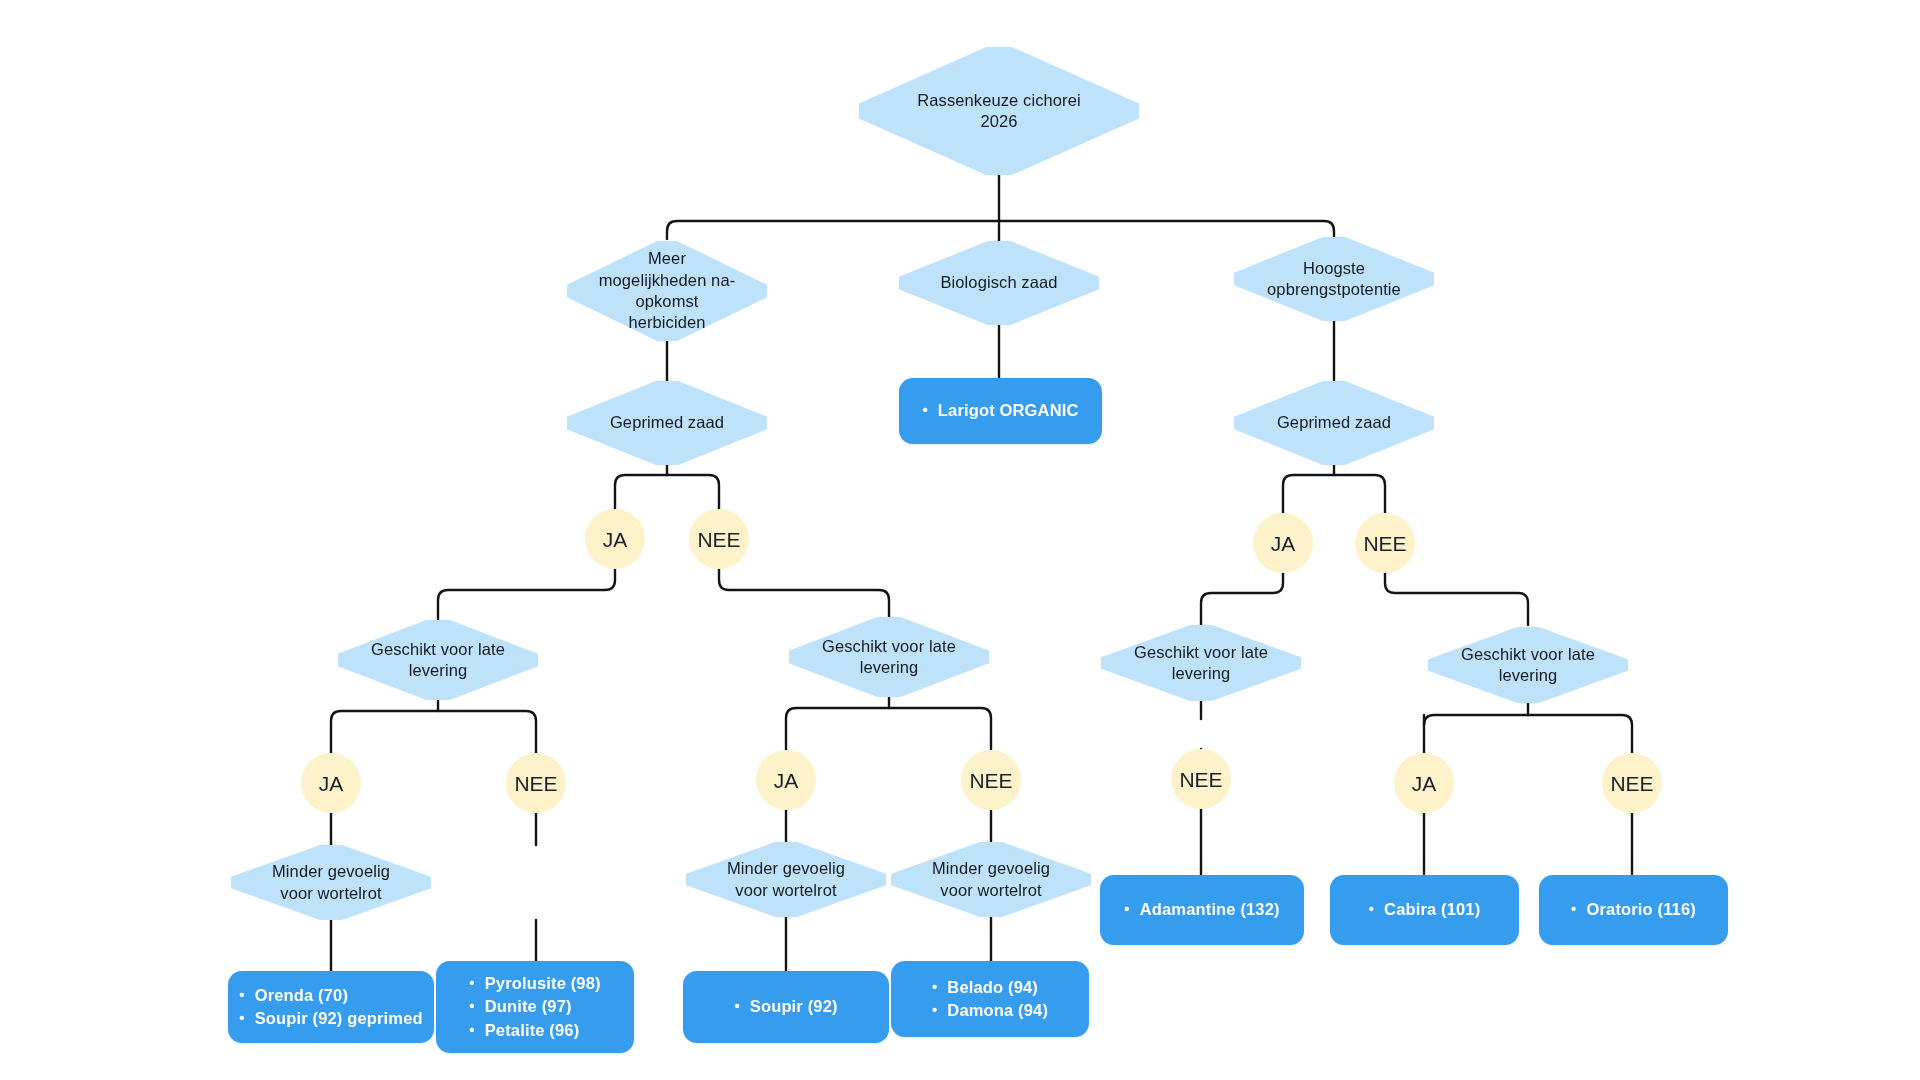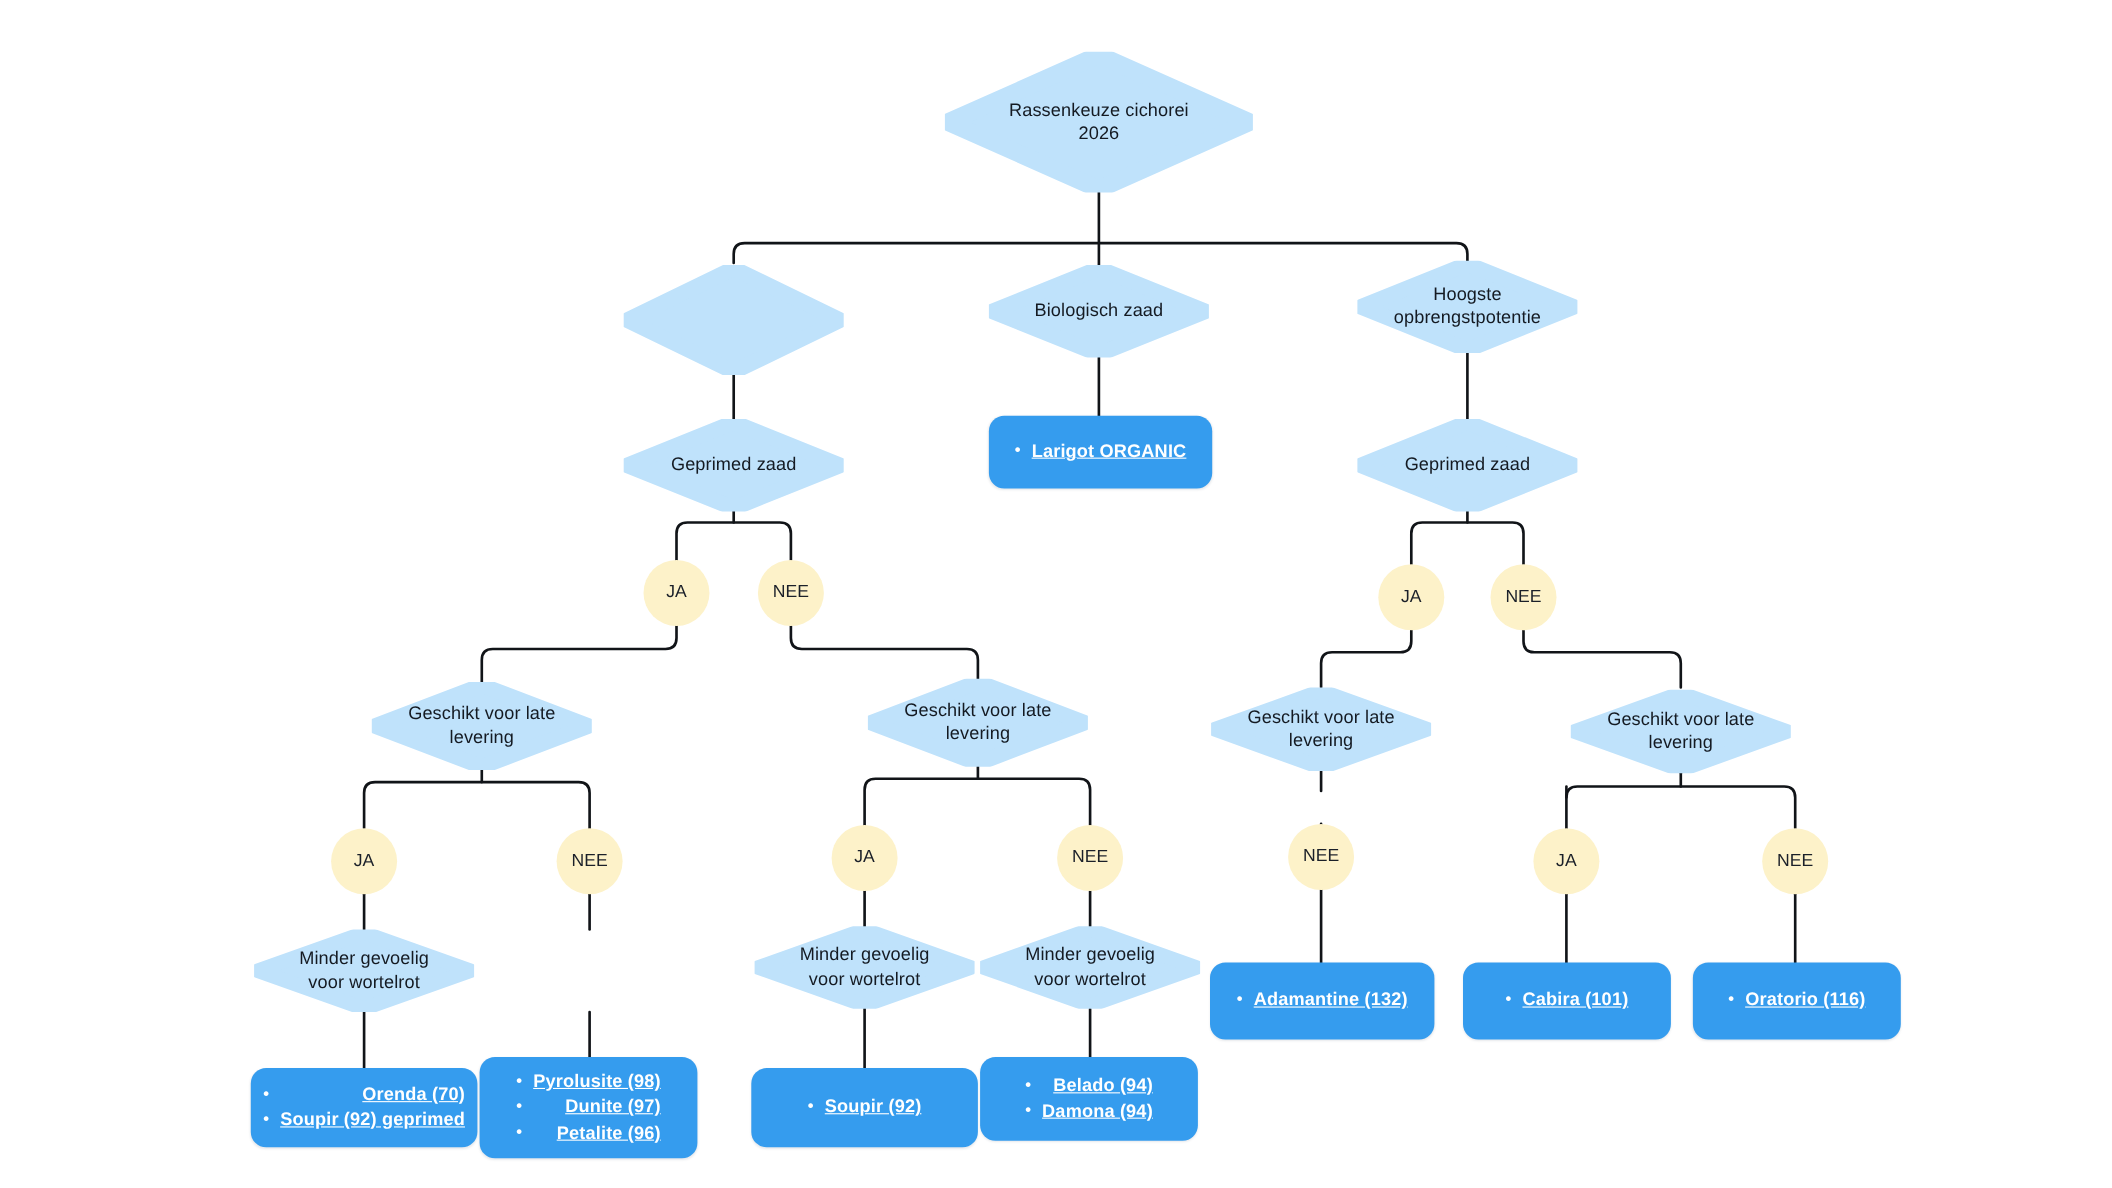--- a/index.html
+++ b/index.html
@@ -11,32 +11,32 @@
   .node{position:absolute;box-sizing:border-box;display:flex;align-items:center;
         justify-content:center;text-align:center;}
 
   
   .diamond{color:#12171f;align-items:center;}
   .diamond .dshape{position:absolute;left:0;top:0;width:100%;height:100%;}
   .diamond .dlabel{position:relative;z-index:2;line-height:1.30;font-size:16.5px;
                    color:#141a22;letter-spacing:.1px;padding:0 6px;white-space:pre-line;}
 
   
-  .pill{border-radius:50%;background:#fdf2c9;color:#1b2029;font-size:16px;
+  .pill{border-radius:50%;background:#fdf2c9;color:#1b2029;font-size:21px;
         line-height:1;z-index:3;}
 
   
   .result{background:#359cee;border-radius:14px;color:#ffffff;z-index:3;
           display:flex;align-items:center;justify-content:center;
           box-shadow:0 1px 2px rgba(20,40,70,.10);}
   .result ul{list-style:none;margin:0;padding:0;}
   .result li{display:flex;align-items:baseline;gap:10px;font-size:16.5px;
              line-height:1.40;font-weight:700;letter-spacing:.15px;white-space:nowrap;}
   .result li .bt{font-size:15px;line-height:1;position:relative;top:-1px;}
-  .result li .tx{flex:1;text-align:right;text-decoration:underline;}
+  .result li .tx{flex:1;text-align:left;}
   .result.single li{font-weight:700;}
 </style>
 </head>
 <body>
 
 <div id="canvas">
 
   <svg id="wires" viewBox="0 0 1920 1080" xmlns="http://www.w3.org/2000/svg">
     <g fill="none" stroke="#111418" stroke-width="2.4" stroke-linecap="round" stroke-linejoin="round">
 
@@ -95,20 +95,24 @@
       <path d="M140 3 L277 64 L140 125 L3 64 Z" fill="#bfe2fb" stroke="#bfe2fb" stroke-width="16" stroke-linejoin="round"></path>
     </svg>
     <div class="dlabel">Rassenkeuze cichorei
 2026</div>
   </div>
 
   <div class="node diamond" style="left:567px;top:241px;width:200px;height:100px;">
     <svg class="dshape" viewBox="0 0 200 100" preserveAspectRatio="none">
       <path d="M100 3 L197 50 L100 97 L3 50 Z" fill="#bfe2fb" stroke="#bfe2fb" stroke-width="14" stroke-linejoin="round"></path>
     </svg>
+    <div class="dlabel">Meer
+mogelijkheden na-
+opkomst
+herbiciden</div>
   </div>
 
   <div class="node diamond" style="left:1234px;top:237px;width:200px;height:84px;">
     <svg class="dshape" viewBox="0 0 200 84" preserveAspectRatio="none">
       <path d="M100 3 L197 42 L100 81 L3 42 Z" fill="#bfe2fb" stroke="#bfe2fb" stroke-width="14" stroke-linejoin="round"></path>
     </svg>
     <div class="dlabel">Hoogste
 opbrengstpotentie</div>
   </div>
 

